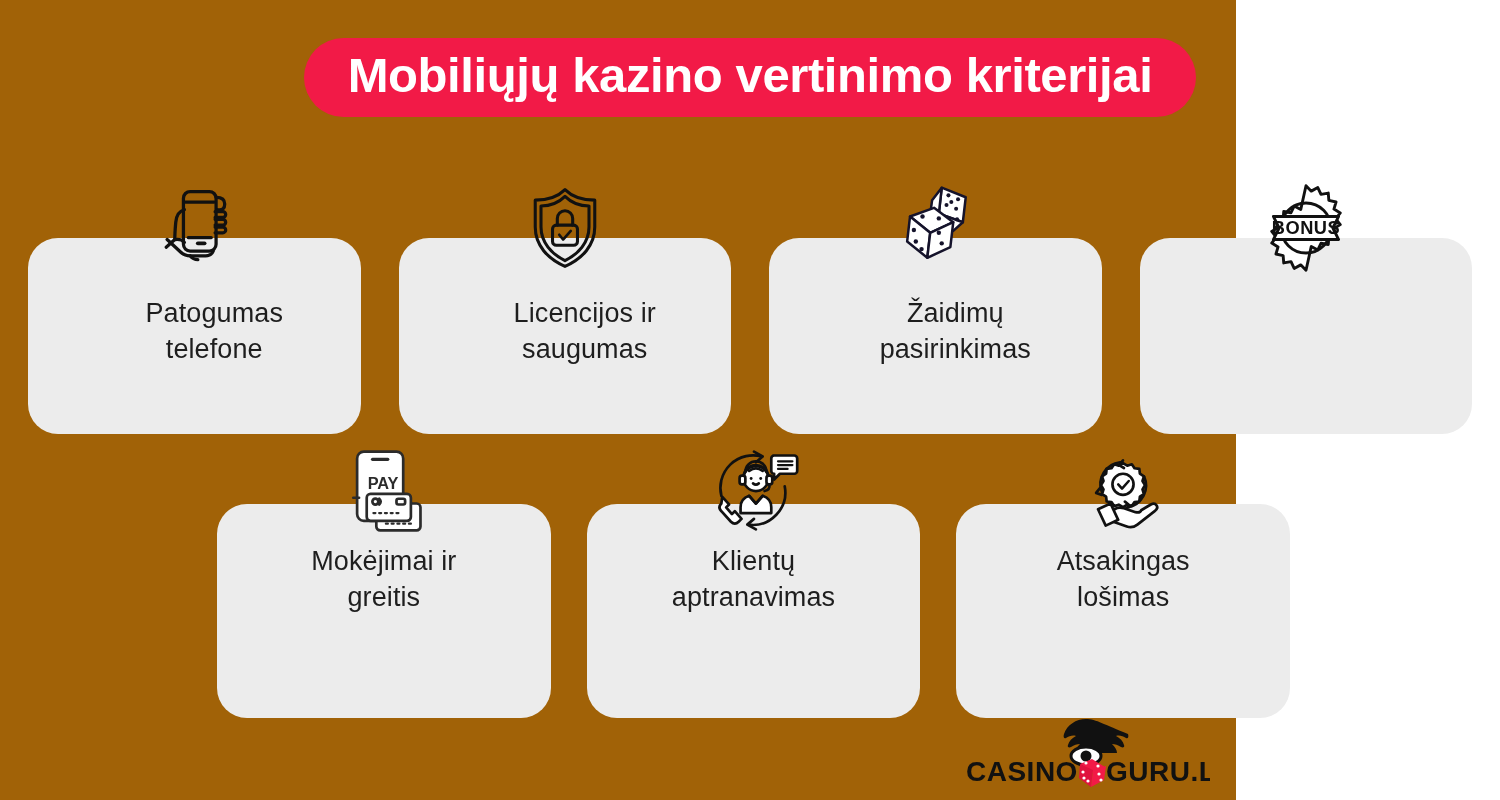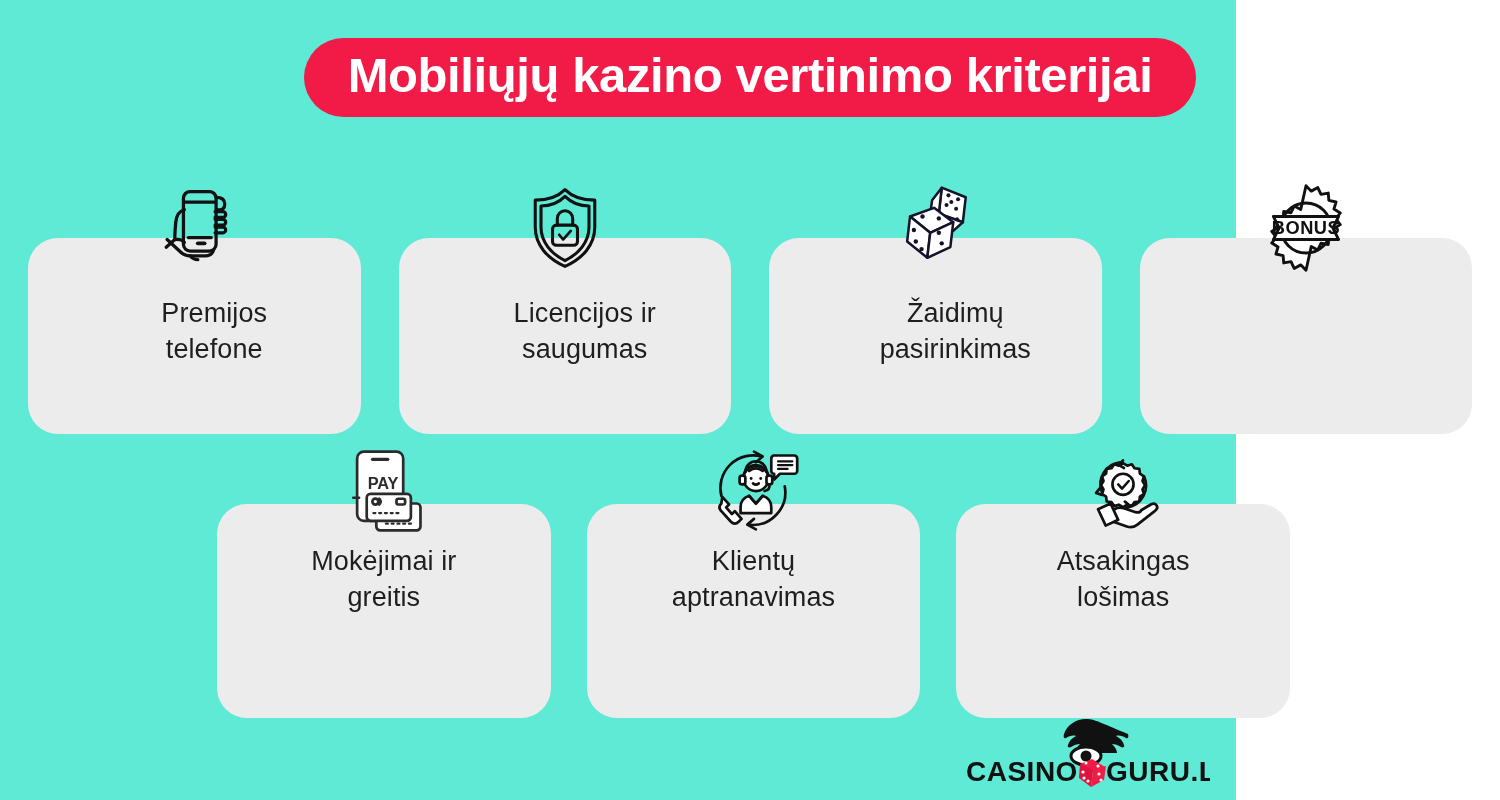--- a/index.html
+++ b/index.html
@@ -3,21 +3,21 @@
 <meta charset="utf-8">
 <title>Mobiliųjų kazino vertinimo kriterijai</title>
 <style>
   * { margin:0; padding:0; box-sizing:border-box; }
   html,body{
     width:1500px; height:800px;
     background:#ffffff;
     font-family:"Liberation Sans", sans-serif;
     overflow:hidden;
   }
-  .page{ position:relative; width:1236px; height:800px; background:#5eead4; }
+  .page{ position:relative; width:1236px; height:800px; background:#a16207; }
 
   
   .title-wrap{
     position:absolute; left:0; top:38px; width:1500px;
     display:flex; justify-content:center;
   }
   .title-badge{
     background:#F21A47;
     border-radius:44px;
     padding:10px 44px 14px 44px;
@@ -105,21 +105,21 @@
           <path d="M73 18 q9 0 9 7 t-7 6"></path>
           <path d="M72 33 h8 a3 3 0 0 1 0 6 h-8"></path>
           <path d="M72 41 h8 a3 3 0 0 1 0 6 h-8"></path>
           <path d="M72 49 h8 a3 3 0 0 1 0 6 h-8"></path>
           <path d="M40 31 q-8 2 -9 13 t-1 18 l-9 8"></path>
           <path d="M22 62 l14 13 q4 4 10 4 h16 q6 0 8-5"></path>
           <path d="M30 62 q7 -1 10 3"></path>
           <path d="M46 79 q3 4 8 4"></path>
         </svg>
       </div>
-      <div class="card-label">Premijos
+      <div class="card-label">Patogumas
 telefone</div>
     </div>
 
     <div class="card">
       <div class="card-icon">
         <svg viewBox="0 0 100 100" fill="none" stroke="#111" stroke-width="3.2" stroke-linecap="round" stroke-linejoin="round">
           <path d="M50 10 C42 18 30 21 19 21 v28 c0 19 13 33 31 41 18-8 31-22 31-41 V21 c-11 0-23-3-31-11z"></path>
           <path d="M50 17 C43 24 33 27 25 27 v22 c0 16 11 28 25 35 14-7 25-19 25-35 V27 c-8 0-18-3-25-10z"></path>
           <rect x="37" y="47" width="26" height="21" rx="4"></rect>
           <path d="M42 47 v-7 a8 8 0 0 1 16 0 v7"></path>

